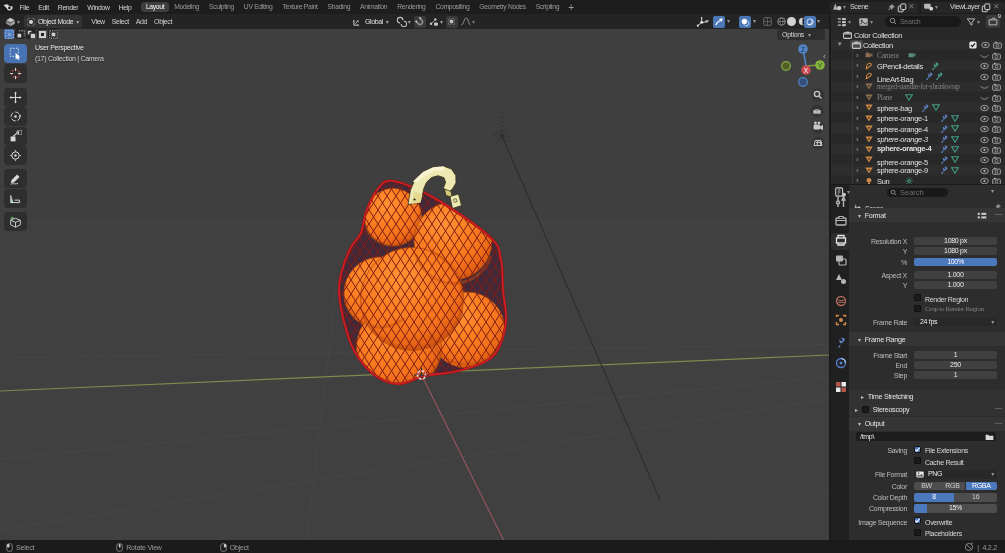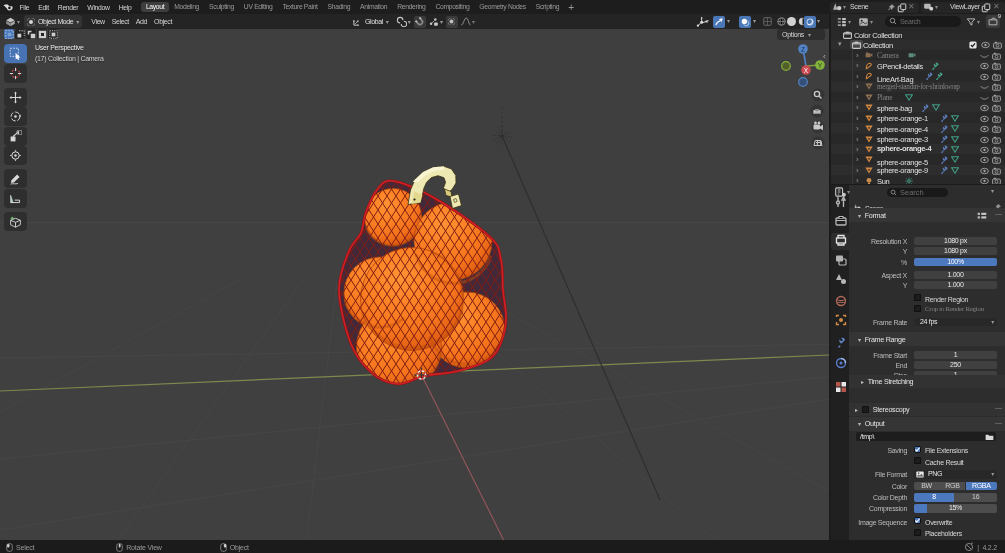--- a/index.html
+++ b/index.html
@@ -684,21 +684,21 @@
           <circle cx="7" cy="6.5" r="2.2" fill="none" stroke="#a5a5a5" stroke-width="1.3"></circle>
           <rect x="3" y="0.5" width="3" height="2" fill="#a5a5a5"></rect>
         </svg>
     </div>
     <div class="orow" style="top:104.5px;">
       <span class="abs" style="left:25px;top:1px;color:#9a9a9a;font-size:8px;">›</span>
       <svg class="abs" style="left:34px;top:2px;" width="8" height="7" viewBox="0 0 12 10">
           <path d="M0.5 0.5 H11.5 L6 9.5 Z" fill="#d28740"></path>
           <path d="M4.2 3 H7.8 L6 6 Z" fill="#2d2d2d"></path>
         </svg>
-      <span class="abs" style="left:46px;top:1.5px;">sphere-orange-3</span>
+      <span class="abs" style="left:46px;top:1.5px;font-style:italic;">sphere-orange-3</span>
       <svg class="abs" style="left:109px;top:1.5px;" width="8" height="8" viewBox="0 0 12 12">
           <path d="M10.5 3.5 a3 3 0 0 0 -4 -2.2 l2 2 L6.7 5 l-2,-2 a3 3 0 0 0 2.2 4 L2.5 11.5 a1.4 1.4 0 0 0 2 -2 Z" fill="#6285c8" stroke="#6285c8" stroke-width="0.7" transform="rotate(8 6 6)"></path>
         </svg>
         <svg class="abs" style="left:120px;top:2px;" width="8" height="7" viewBox="0 0 12 10">
           <path d="M1 1 H11 L6 9 Z" fill="none" stroke="#3f9e85" stroke-width="1.6"></path>
         </svg>
         <svg class="abs" style="left:149px;top:2px;" width="9" height="8" viewBox="0 0 14 10">
           <ellipse cx="7" cy="5" rx="6" ry="4.2" fill="none" stroke="#a5a5a5" stroke-width="1.4"></ellipse>
           <circle cx="7" cy="5" r="1.8" fill="#a5a5a5"></circle>
         </svg>
@@ -908,21 +908,21 @@
     <div class="pfield" style="left:83px;top:132.6px;width:83px;background:#282828;text-align:left;padding-left:6px;">24 fps<span style="position:absolute;right:3px;color:#999;font-size:6px;">▾</span></div>
 
     <div class="phdr" style="top:147.4px;height:14px;"><span style="color:#bbb;font-size:6px;margin:0 4px 0 9px;">▾</span>Frame Range</div>
     <span class="plabel" style="left:0;top:165.9px;width:76px;">Frame Start</span>
     <div class="pfield" style="left:83px;top:165.9px;width:83px;">1</div>
     <span class="plabel" style="left:0;top:175.9px;width:76px;">End</span>
     <div class="pfield" style="left:83px;top:175.9px;width:83px;">250</div>
     <span class="plabel" style="left:0;top:185.9px;width:76px;">Step</span>
     <div class="pfield" style="left:83px;top:185.9px;width:83px;">1</div>
 
-    <div class="phdr" style="top:190px;height:13px;background:#323232;"><span style="color:#bbb;font-size:6px;margin:0 4px 0 12px;">▸</span>Time Stretching</div>
+    <div class="phdr" style="top:205px;height:13px;background:#323232;"><span style="color:#bbb;font-size:6px;margin:0 4px 0 12px;">▸</span>Time Stretching</div>
     <div class="phdr" style="top:218.4px;height:13px;background:#323232;"><span style="color:#bbb;font-size:6px;margin:0 4px 0 6px;">▸</span><span class="pcheck" style="position:static;margin-right:4px;"></span>Stereoscopy<span style="position:absolute;left:146px;top:0;color:#888;">—</span></div>
 
     <div class="phdr" style="top:231.9px;height:14px;"><span style="color:#bbb;font-size:6px;margin:0 4px 0 9px;">▾</span>Output<span style="position:absolute;left:146px;top:1px;color:#888;">—</span></div>
     <div class="pfield" style="left:25px;top:246.6px;width:140px;background:#1d1d1d;text-align:left;padding-left:4px;height:9px;line-height:9px;">/tmp\
       <svg class="abs" style="right:2px;top:1px;" width="9" height="8" viewBox="0 0 14 11">
           <path d="M1 2 h4 l1.5,1.5 H13 V10 H1 Z" fill="#d8d8d8"></path>
         </svg>
     </div>
     <span class="plabel" style="left:0;top:261.3px;width:76px;">Saving</span>
     <span class="pcheck on" style="left:83px;top:260.7px;"><svg width="7" height="7" viewBox="0 0 10 10">

